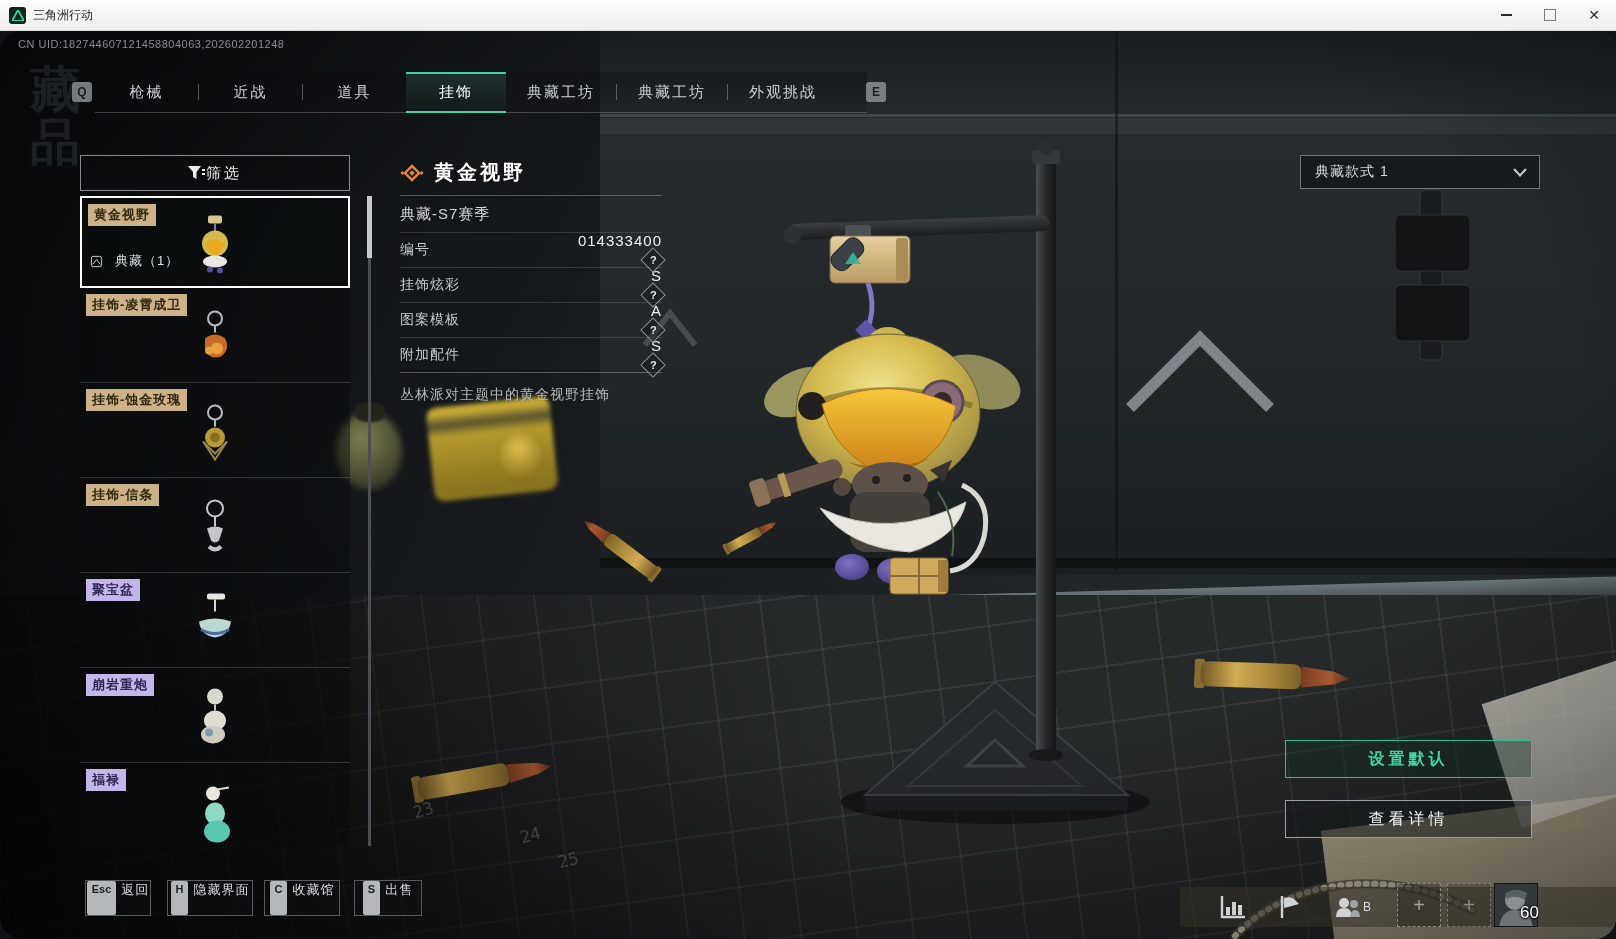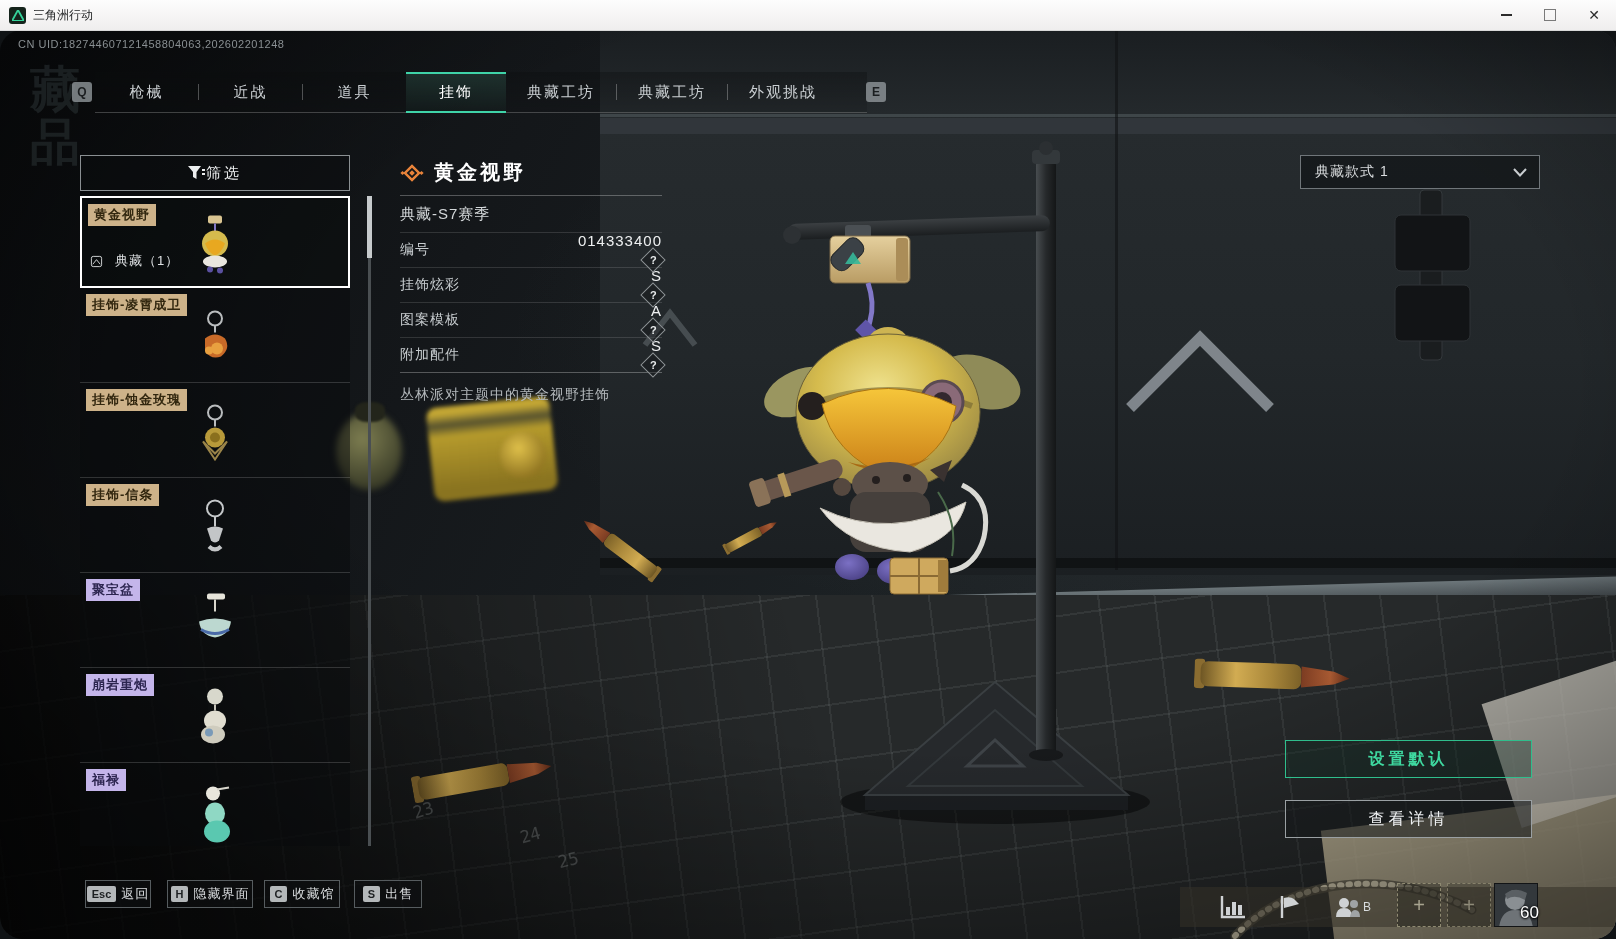--- a/index.html
+++ b/index.html
@@ -93,22 +93,22 @@
   .dropdown .dval{padding-left:14px;flex:1;}
   .dropdown .chev{margin-right:12px;}
 
   .btn-green{position:absolute;left:1285px;top:710px;width:247px;height:38px;z-index:10;box-sizing:border-box;
     border:1px solid #2fbe8c;background:rgba(18,46,38,.35);display:flex;align-items:center;justify-content:center;
     color:#3fd9a0;font-size:16px;font-weight:bold;letter-spacing:4px;}
   .btn-plain{position:absolute;left:1285px;top:770px;width:247px;height:38px;z-index:10;box-sizing:border-box;
     border:1px solid #9aa0a3;background:rgba(20,23,25,.55);display:flex;align-items:center;justify-content:center;
     color:#eef0f2;font-size:16px;letter-spacing:4px;}
 
-  .shortcut{position:absolute;top:850px;height:28px;z-index:10;box-sizing:border-box;border:1px solid #565c5f;
-    background:rgba(14,16,18,.55);display:flex;align-items:center;justify-content:center;gap:5px;}
+  .shortcut{position:absolute;top:850px;height:36px;z-index:10;box-sizing:border-box;border:1px solid #565c5f;
+    background:rgba(14,16,18,.55);display:flex;justify-content:center;gap:5px;}
   .sckey{background:#b4b8ba;color:#1d2022;font-size:11px;font-weight:bold;padding:2px 5px;border-radius:2px;}
   .sclabel{color:#d9dcde;font-size:13px;letter-spacing:1px;}
 
   .strip{position:absolute;left:1180px;top:857px;width:436px;height:40px;z-index:10;background:rgba(52,50,40,.55);}
   .slot{position:absolute;top:-4px;width:44px;height:44px;box-sizing:border-box;border:1px dashed #8f8a72;
     background:rgba(30,30,24,.35);display:flex;align-items:center;justify-content:center;color:#a8a490;font-size:20px;}
   .avatar{position:absolute;left:314px;top:-4px;width:44px;height:44px;background:#23272a;border:1px solid #121416;box-sizing:border-box;overflow:hidden;}
   .level{position:absolute;left:340px;top:16px;color:#fff;font-size:17px;font-weight:normal;z-index:11;text-shadow:0 1px 2px #000,0 0 3px #000;}
   .bkey{position:absolute;left:183px;top:13px;color:#d9dcde;font-size:12px;}
   .stripicon{position:absolute;top:8px;}

